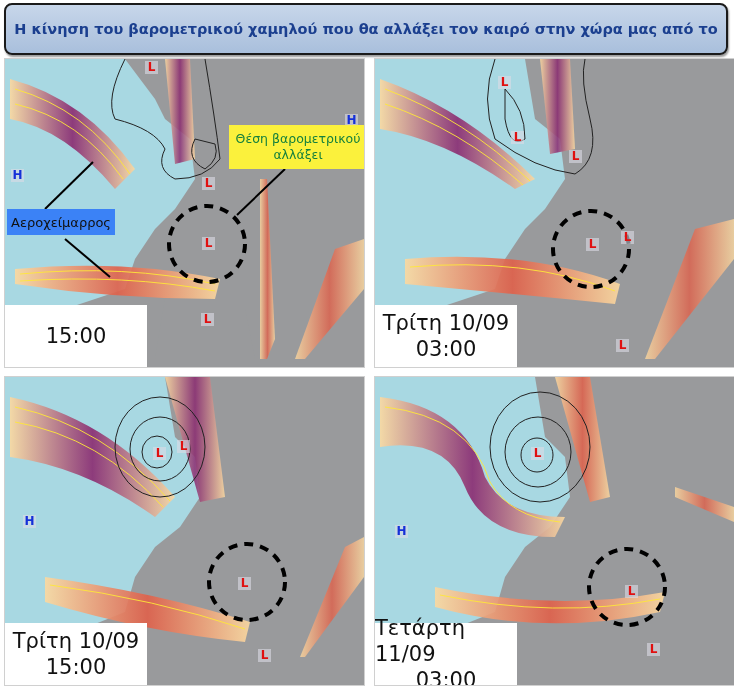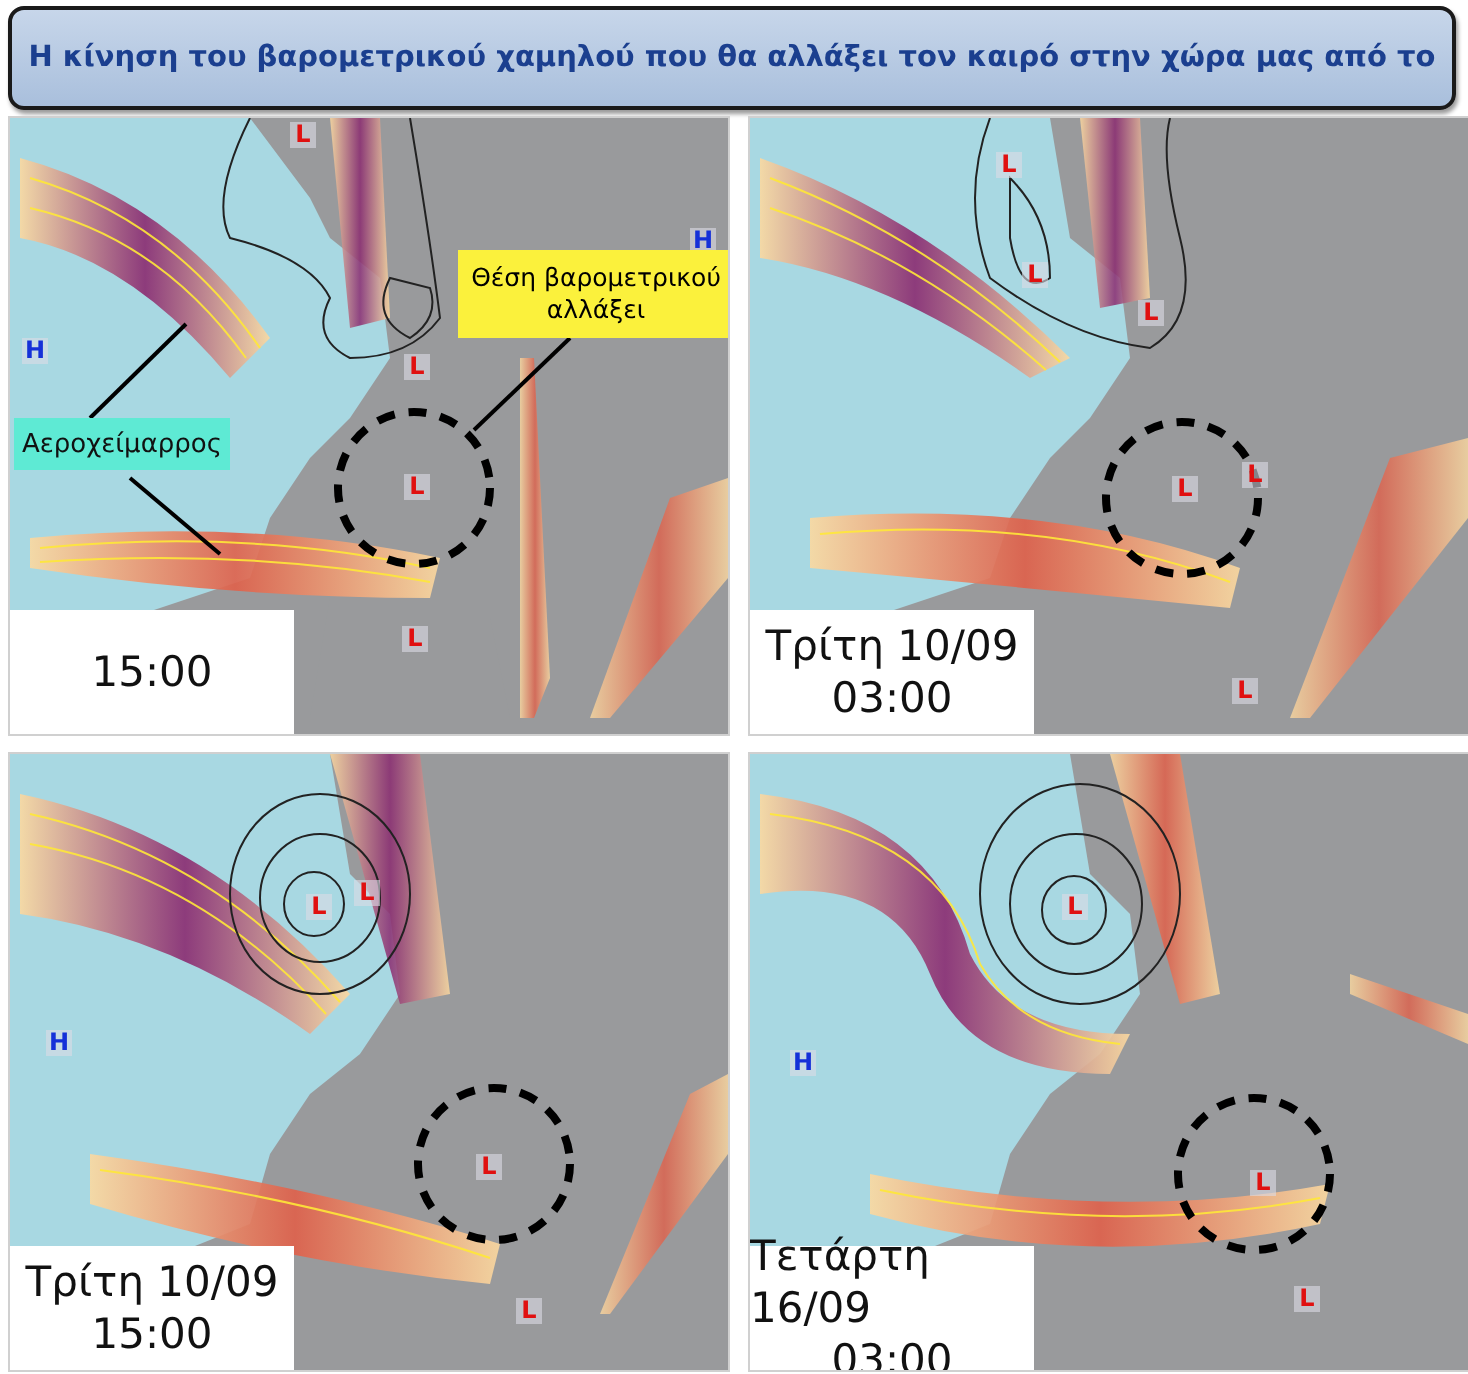--- a/index.html
+++ b/index.html
@@ -6,23 +6,23 @@
   body{width:734px;height:687px;position:relative;overflow:hidden;font-family:"DejaVu Sans",sans-serif;}
   .title{position:absolute;left:4px;top:3px;width:720px;height:48px;border:2px solid #1a1a1a;border-radius:8px;
     background:linear-gradient(#c7d6ea,#a9bfdc);box-shadow:1px 2px 2px rgba(0,0,0,.4);
     display:flex;flex-direction:column;align-items:center;justify-content:center;color:#1b3f8f;font-weight:bold;font-size:14.5px;line-height:19px;gap:42px;}
   .panel{position:absolute;width:359px;height:308px;background:#999a9c;overflow:hidden;border:1px solid #d0d0d0;}
   .panel svg{position:absolute;left:0;top:0;}
   .label{position:absolute;left:0;bottom:0;width:142px;height:62px;background:#fff;display:flex;flex-direction:column;
     align-items:center;justify-content:center;font-size:21px;line-height:26px;color:#111;}
   .mk{position:absolute;font-weight:bold;font-size:12px;width:13px;height:13px;line-height:13px;text-align:center;background:rgba(220,220,230,.6);}
   .mk.L{color:#e01010;} .mk.H{color:#1530d8;}
-  .callout-red{position:absolute;left:6px;top:208px;width:108px;height:26px;background:#5eead4;color:#111;font-size:13px;
+  .callout-red{position:absolute;left:6px;top:208px;width:108px;height:26px;background:#3b82f6;color:#111;font-size:13px;
     display:flex;align-items:center;justify-content:center;}
-  .callout-yel{position:absolute;left:228px;top:124px;width:138px;height:44px;background:#fbf13c;color:#000000;font-size:12.5px;line-height:16px;
+  .callout-yel{position:absolute;left:228px;top:124px;width:138px;height:44px;background:#fbf13c;color:#15803d;font-size:12.5px;line-height:16px;
     display:flex;flex-direction:column;align-items:center;justify-content:center;}
 </style>
 </head>
 <body>
 
 <div class="title">
   <div>Η κίνηση του βαρομετρικού χαμηλού που θα αλλάξει τον καιρό στην χώρα μας από το</div>
 </div>
 
 <div class="panel" style="left:4px;top:58px;">
@@ -157,16 +157,16 @@
         <ellipse cx="163" cy="75" rx="33" ry="35"></ellipse>
         <ellipse cx="162" cy="78" rx="16" ry="17"></ellipse>
     </g>
     <circle cx="252" cy="210" r="38" stroke="#000" stroke-width="4" stroke-dasharray="9,7" fill="none"></circle>
   </svg>
   <span class="mk L" style="left:156px;top:70px;">L</span>
   <span class="mk L" style="left:250px;top:208px;">L</span>
   <span class="mk L" style="left:272px;top:266px;">L</span>
   <span class="mk H" style="left:20px;top:148px;">H</span>
   <div class="label">
-    <span>Τετάρτη 16/09</span>
+    <span>Τετάρτη 11/09</span>
     <span>03:00</span>
   </div>
 </div>
 
 </body></html>

